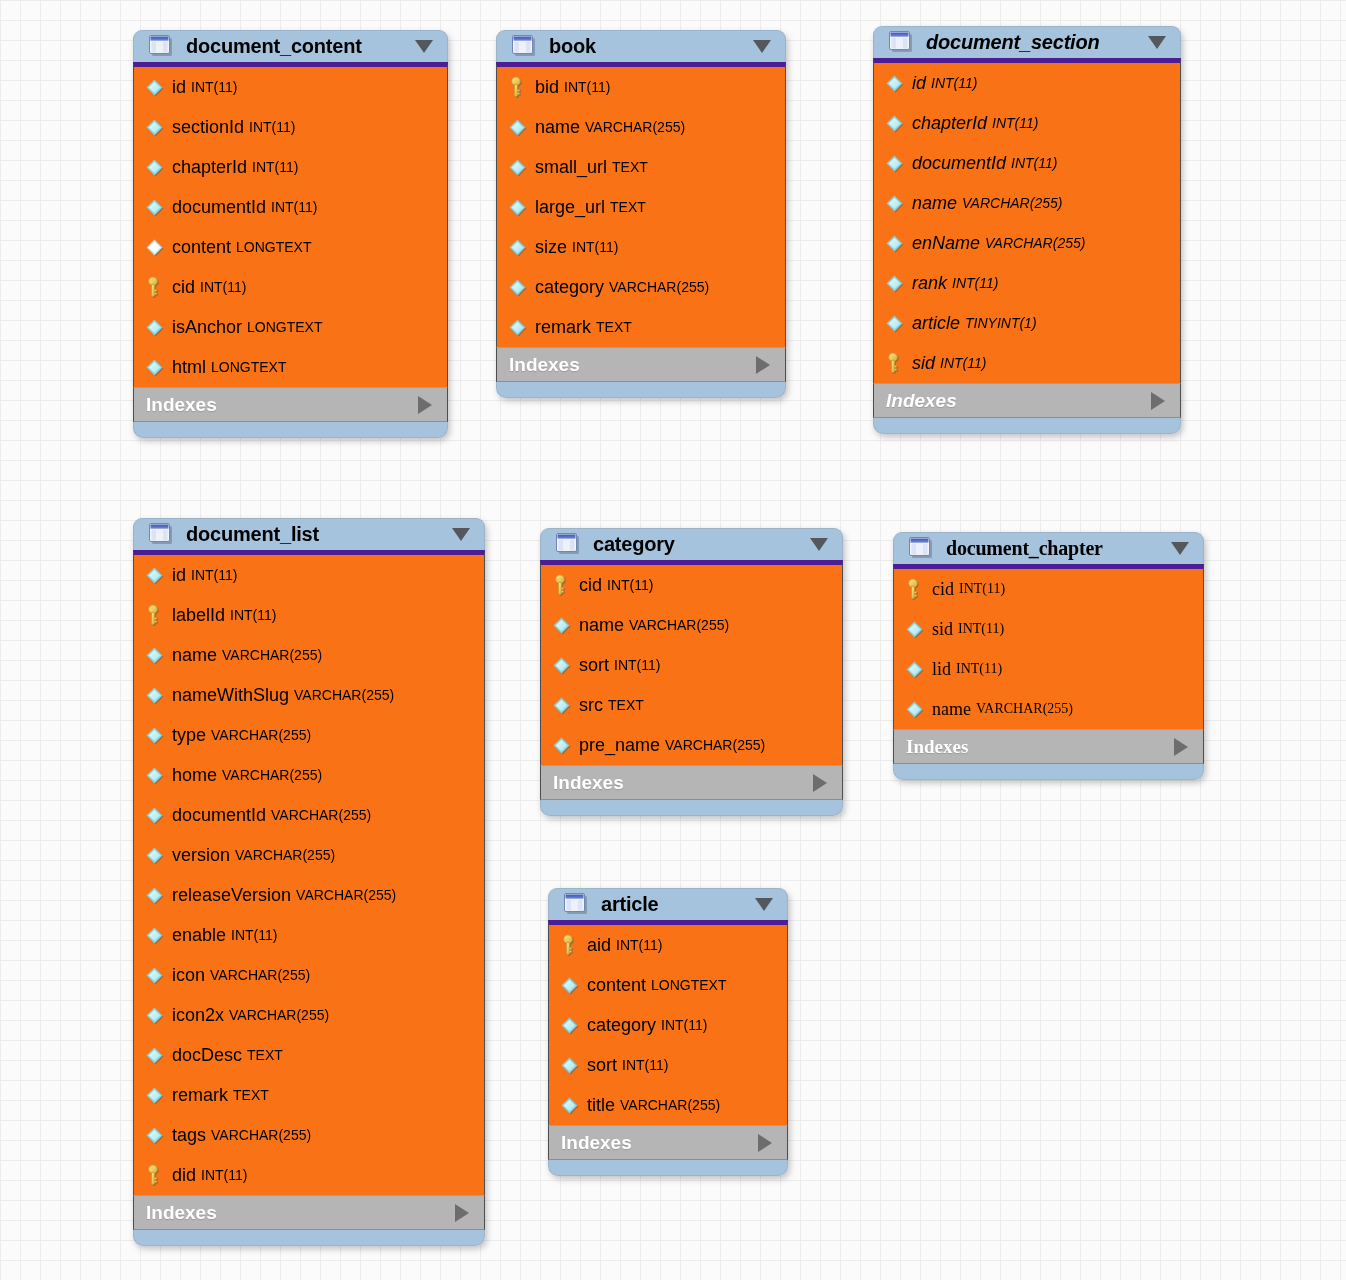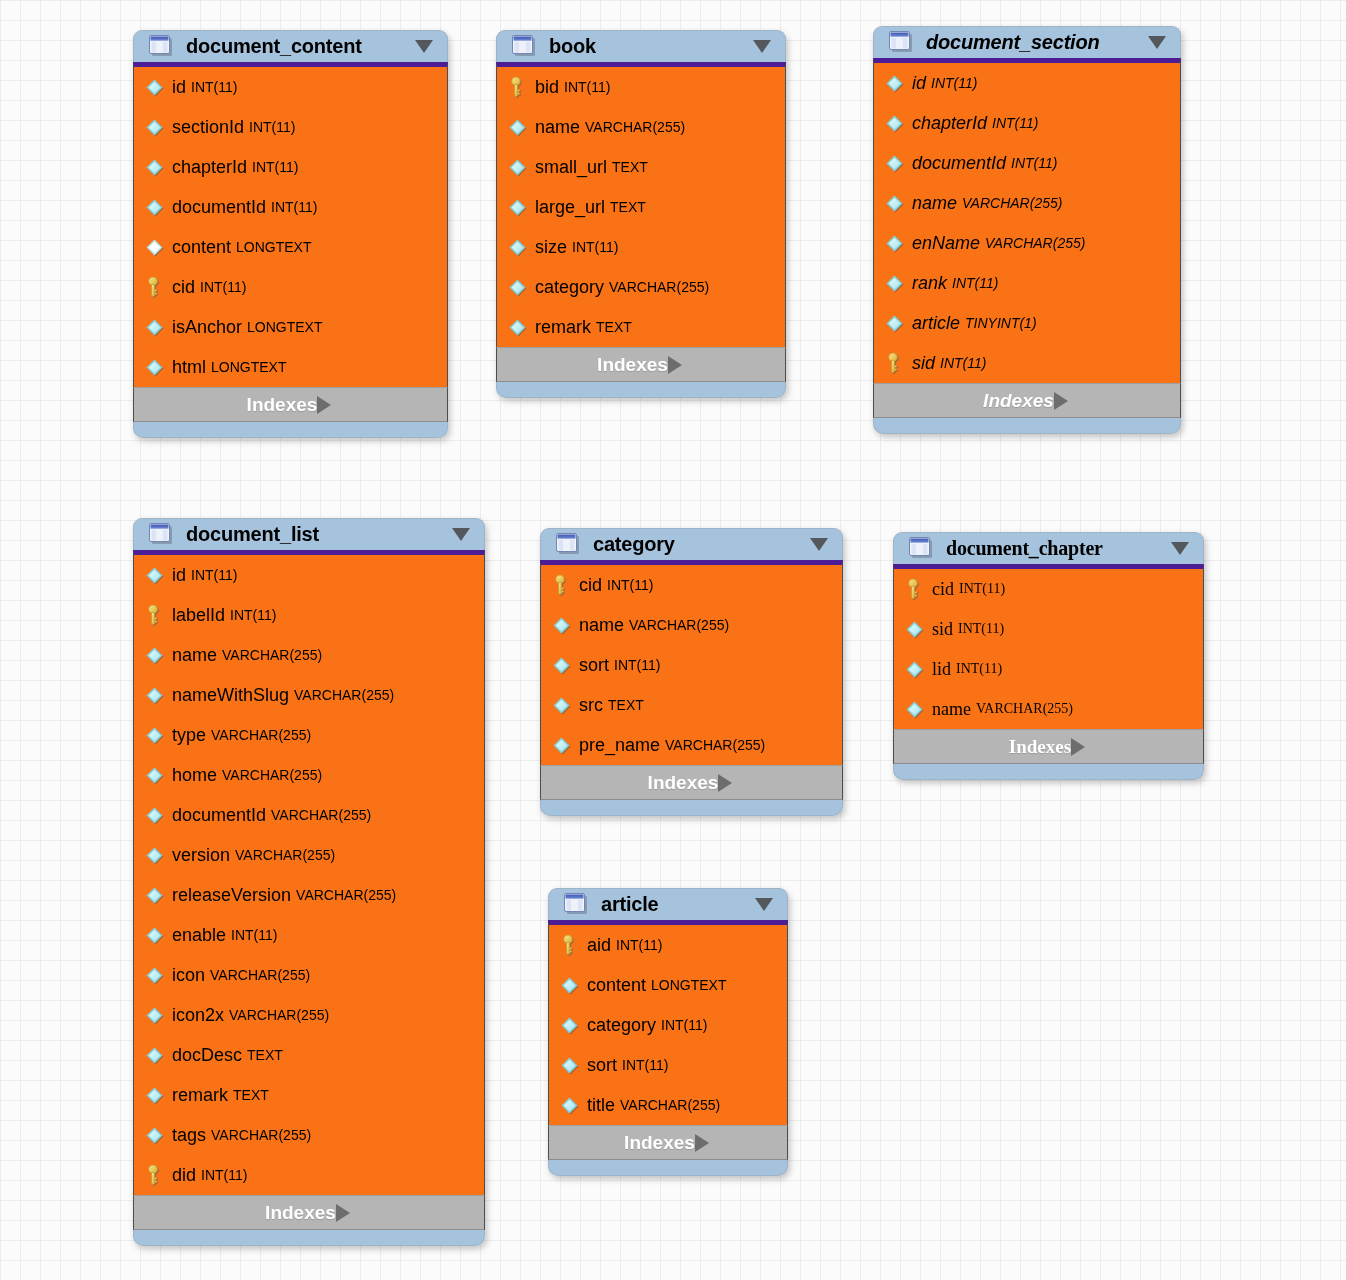--- a/index.html
+++ b/index.html
@@ -63,21 +63,21 @@
   }
   .col-name{font-size:18px;color:#000;margin-right:5px;}
   .col-type{font-size:14px;color:#000;}
   .card-indexes{
     height:35px;
     background:#b5b5b5;
     border-left:1px solid #4d4d4d;
     border-right:1px solid #4d4d4d;
     border-top:1px solid #a0a0a0;
     border-bottom:1px solid #8d8d8d;
-    display:flex;align-items:center;justify-content:center;
+    display:flex;align-items:center;justify-content:space-between;
     padding:0 15px 0 12px;
   }
   .indexes-label{
     font-size:19px;font-weight:bold;color:#fff;
     text-shadow:0 1px 1px rgba(0,0,0,0.15);
   }
   .expand-arrow{
     width:0;height:0;
     border-top:9px solid transparent;
     border-bottom:9px solid transparent;

